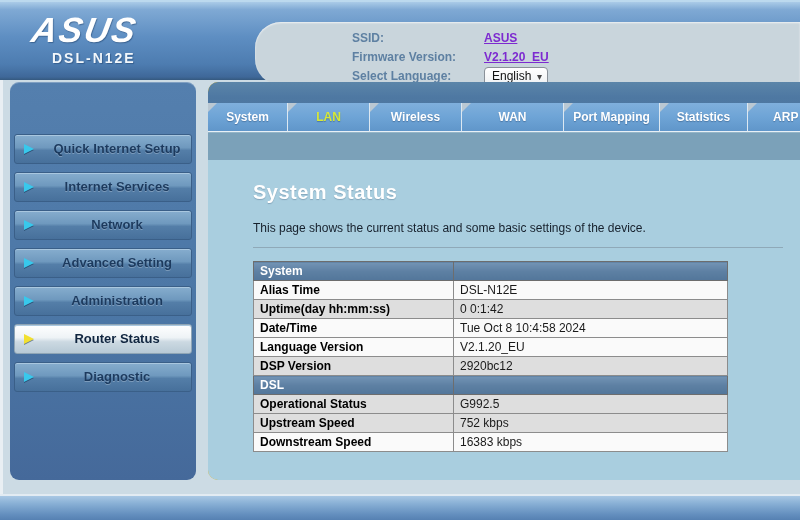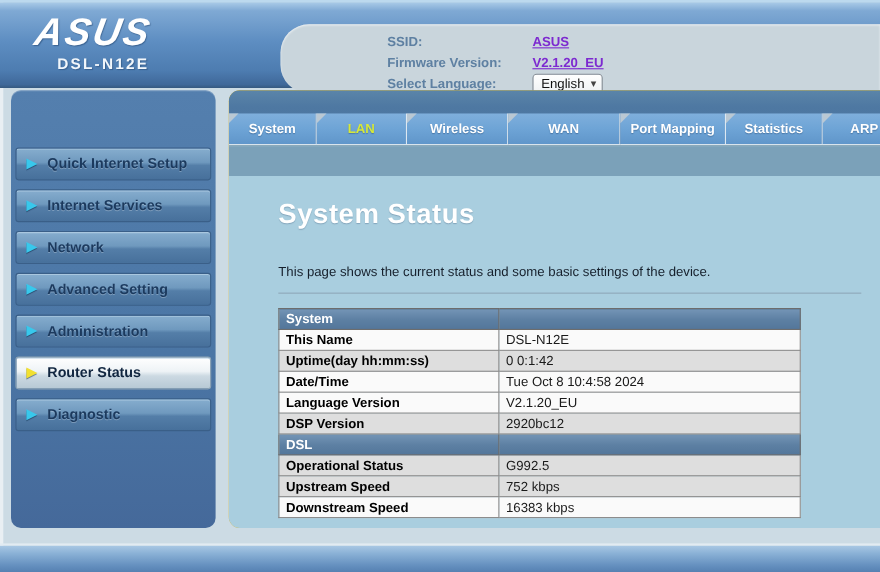--- a/index.html
+++ b/index.html
@@ -48,20 +48,21 @@
   }
   .select .chev { position:absolute; right:5px; top:0px; font-size:10px; color:#444; }
 
   
   .sidebar {
     position:absolute; left:10px; top:82px; width:186px; height:398px;
     background: linear-gradient(180deg,#547fae 0%, #4b76a5 60%, #45699a 100%);
     border-radius:9px;
     box-shadow: inset 0 1px 0 rgba(255,255,255,.25);
     padding-top:52px;
+    text-align:center;
   }
   .side-btn {
     position:relative; width:178px; height:30px; margin:0 auto 8px auto;
     background: linear-gradient(180deg,#86adce 0%, #6f99be 45%, #547ea8 55%, #47709b 100%);
     border:1px solid #3a5f88; border-radius:3px;
     box-shadow: inset 0 1px 0 #a9c7df;
     cursor:pointer;
   }
   .side-btn .txt {
     display:block; padding-left:28px; line-height:28px;
@@ -110,23 +111,23 @@
     border-top:9px solid #bac8d3; border-right:9px solid transparent;
   }
   .tab.active { color:#d6e83a; }
   .t0{width:80px;} .t1{width:82px;} .t2{width:92px;} .t3{width:102px;}
   .t4{width:96px;} .t5{width:88px;} .t6{width:110px;}
 
   .mid-band { height:28px; background:#7ba1b9; border-top:1px solid #94b5c8; }
 
   .content { height:320px; background:#a9cedf; padding:21px 0 0 45px; }
   .page-title {
-    color:#ffffff; font-size:25px; font-weight:bold; letter-spacing:.5px;
+    color:#ffffff; font-size:20px; font-weight:bold; letter-spacing:.5px;
     text-shadow: 0 1px 1px rgba(60,90,120,.35);
-    margin-bottom:30px;
+    margin-bottom:17px;
   }
   .page-desc { font-size:12px; color:#16202c; margin-bottom:12px; }
   .rule { width:530px; height:1px; background:#8fa9b8; margin-bottom:13px; }
 
   table.status { border-collapse:collapse; width:475px; font-size:12px; border:1px solid #6d6d6d; }
   table.status th {
     background: linear-gradient(180deg,#7394b5 0%, #5d80a3 50%, #53769a 100%);
     color:#ffffff; text-align:left; font-weight:bold;
     padding:1px 6px; height:19px; border:1px solid #6d6d6d;
   }
@@ -222,21 +223,21 @@
     <div class="page-desc">This page shows the current status and some basic settings of the device.</div>
     <div class="rule"></div>
 
     <table class="status">
       <tbody>
         <tr>
           <th>System</th>
           <th></th>
         </tr>
         <tr>
-          <td class="lbl">This Name</td>
+          <td class="lbl">Alias Time</td>
           <td>DSL-N12E</td>
         </tr>
         <tr class="shaded">
           <td class="lbl">Uptime(day hh:mm:ss)</td>
           <td>0 0:1:42</td>
         </tr>
         <tr>
           <td class="lbl">Date/Time</td>
           <td>Tue Oct 8 10:4:58 2024</td>
         </tr>

